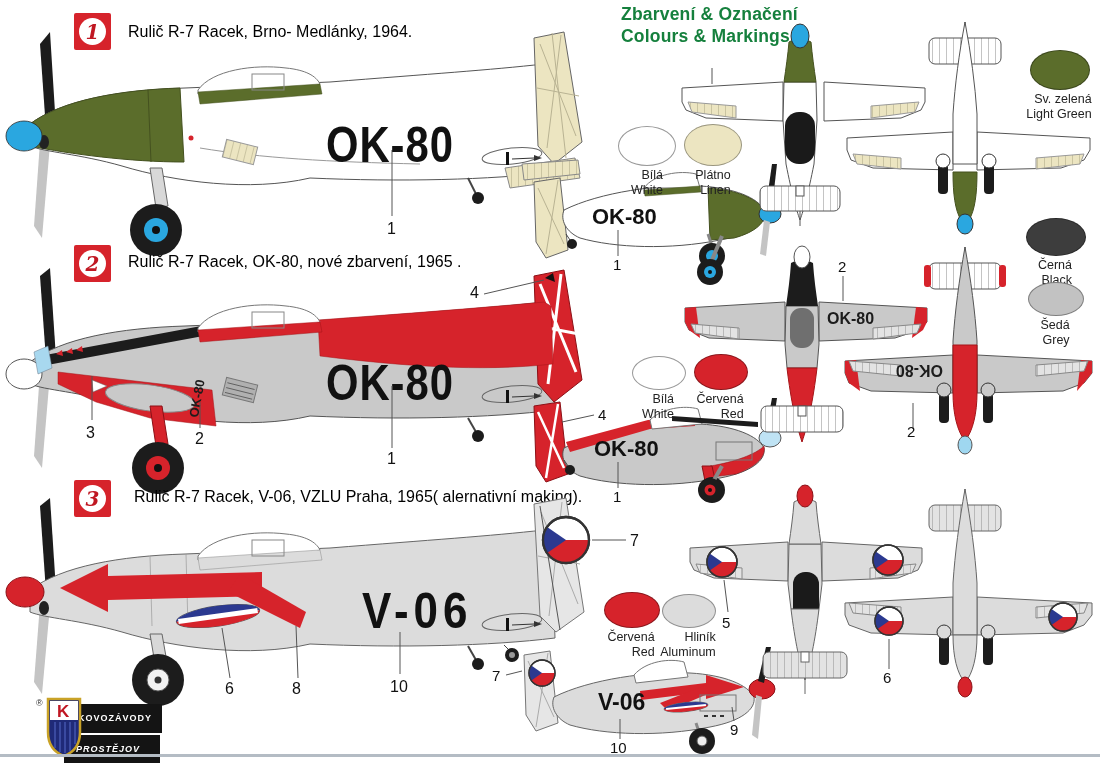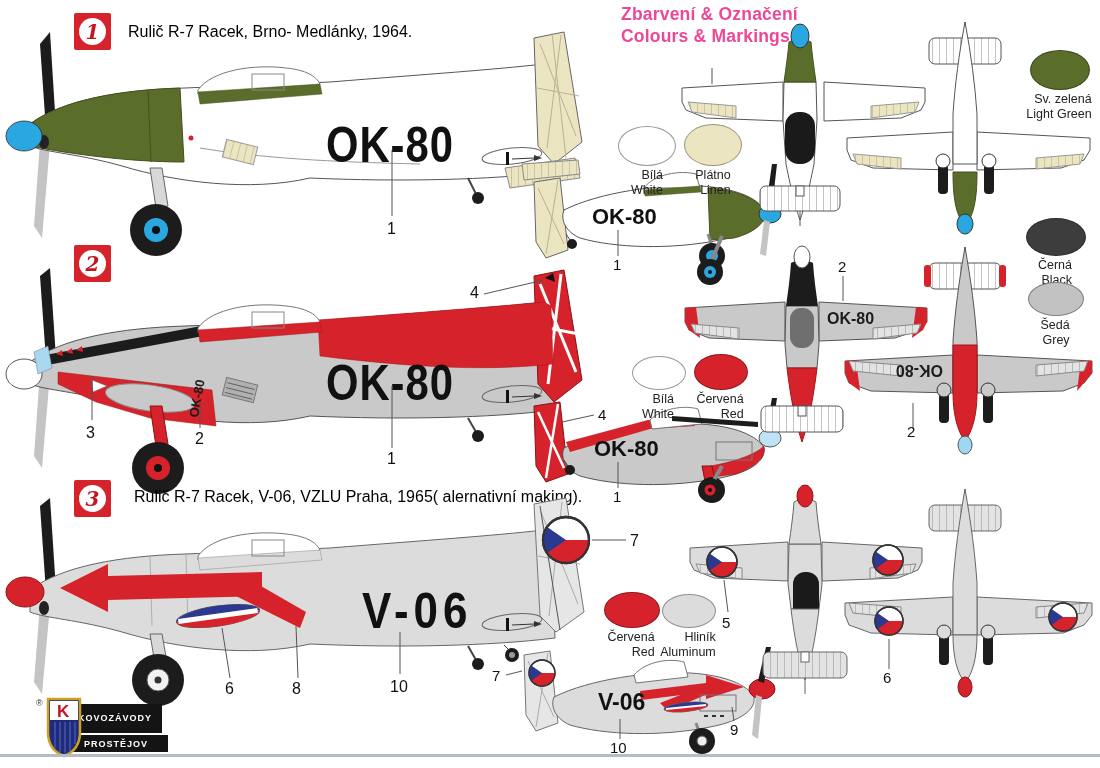--- a/index.html
+++ b/index.html
@@ -1,21 +1,21 @@
 <!DOCTYPE html>
 <html><head>
 <meta charset="utf-8">
 <style>
   html,body{margin:0;padding:0;background:#fff;}
   body{font-family:"Liberation Sans",sans-serif;}
   .sheet{position:relative;width:1100px;height:768px;background:#ffffff;overflow:hidden;}
   .abs{position:absolute;}
   svg{display:block;overflow:visible;}
   svg text{font-family:"Liberation Sans",sans-serif;}
-  .hdr{font-size:17.5px;font-weight:bold;color:#ec4899;line-height:22px;letter-spacing:.2px;}
+  .hdr{font-size:17.5px;font-weight:bold;color:#15803d;line-height:22px;letter-spacing:.2px;}
   .badge{width:37px;height:37px;background:#d6232b;border-radius:2px;display:flex;align-items:center;justify-content:center;}
   .badge .circ{width:27px;height:27px;background:#fff;border-radius:50%;display:flex;align-items:center;justify-content:center;
     font-family:"DejaVu Serif",serif;font-style:italic;font-weight:bold;font-size:20px;color:#c01722;}
   .scheme-label{font-size:16px;color:#000000;white-space:nowrap;}
   .swatch{position:absolute;border-radius:50%;}
   .sw-border-light{border:1px solid #999;}
   .sw-border-dark{border:1px solid rgba(0,0,0,.35);}
   .sw-label{position:absolute;font-size:12.5px;line-height:15px;color:#222;text-align:right;transform:translateX(-50%);white-space:nowrap;}
   .kpbar{position:absolute;background:#141414;color:#fff;font-weight:bold;font-size:9px;letter-spacing:1px;display:flex;align-items:center;}
   .pageline{position:absolute;left:0;top:754px;width:1100px;height:3px;background:#b4bcc4;}
@@ -167,20 +167,21 @@
   <svg class="abs" style="left:688px;top:230px;" width="60" height="65" viewBox="0 0 60 65">
     <path d="M34 6 L24 30" stroke="#888" stroke-width="4"></path>
     <circle cx="22" cy="42" r="13" fill="#1c1c1c"></circle>
     <circle cx="22" cy="42" r="6" fill="#2aa7e0"></circle>
     <circle cx="22" cy="42" r="2" fill="#111"></circle>
   </svg>
 
   <div class="abs badge" style="left:74px;top:245px;">
     <div class="circ">2</div>
   </div>
+  <div class="abs scheme-label" style="left:128px;top:253px;">Rulič R-7 Racek, OK-80, nové zbarvení, 1965 .</div>
 
   <svg class="abs" style="left:0;top:268px;" width="600" height="205" viewBox="0 0 600 205">
     <polygon points="46,92 40,8 50,0 56,90" fill="#1c1c1c"></polygon>
     <polygon points="40,104 34,188 42,200 50,106" fill="#c4c4c4"></polygon>
     <path d="M30 94 C62 70 120 60 185 58 L330 52 C430 44 490 40 544 34 L551 38 L555 142 C490 150 400 152 310 148 C250 162 175 152 122 136 C80 124 44 122 30 116 Z" fill="#c9c9c9" stroke="#555"></path>
     <polygon points="534,8 564,2 582,112 554,134 538,116" fill="#d6232b" stroke="#8c1016"></polygon>
     <path d="M540 16 L576 104 M561 6 L548 116 M537 58 L579 66" stroke="#ffffff" stroke-width="3" fill="none"></path>
     <polygon points="545,10 553,5 555,14" fill="#111"></polygon>
     <path d="M318 52 C400 46 480 40 544 34 L551 38 L553 96 C480 104 400 98 320 88 Z" fill="#d6232b" stroke="#a51418" stroke-width=".5"></path>
     <polygon points="58,104 212,122 216,158 150,150 96,134 58,116" fill="#d6232b" stroke="#a51418" stroke-width=".5"></polygon>
@@ -454,21 +455,21 @@
     <circle cx="147" cy="151" r="7" fill="#dcdcdc" stroke="#333"></circle>
     <path d="M48 158 L48 188" stroke="#555"></path>
     <text x="42" y="202" font-size="15" fill="#111">6</text>
   </svg>
 
   <div class="abs regmark" style="left:36px;top:698px;">®</div>
   <div class="kpbar" style="left:64px;top:704px;width:84px;height:28px;padding-left:14px;">
     <span>KOVOZÁVODY</span>
   </div>
   <div class="kpbar" style="left:64px;top:721px;width:98px;height:12px;"></div>
-  <div class="kpbar" style="left:64px;top:735px;width:84px;height:17px;padding-left:20px;">
+  <div class="kpbar" style="left:64px;top:735px;width:84px;height:28px;padding-left:12px;font-style:italic;">
     <span>PROSTĚJOV</span>
   </div>
   <svg class="abs" style="left:44px;top:696px;" width="40" height="62" viewBox="0 0 40 62">
     <path d="M4 3 L36 3 L36 36 Q36 54 20 60 Q4 54 4 36 Z" fill="#1f2a78" stroke="#c9a227" stroke-width="2.5"></path>
     <path d="M6 5 L34 5 L34 24 L6 24 Z" fill="#ffffff"></path>
     <path d="M11 26 V52 M16 26 V56 M21 26 V57 M26 26 V55 M31 26 V48" stroke="#3a4aa0" stroke-width="2"></path>
     <text x="13" y="21" font-size="17" font-weight="bold" font-family="DejaVu Serif, serif" fill="#c01722">K</text>
   </svg>
 
   <div class="pageline"></div>

